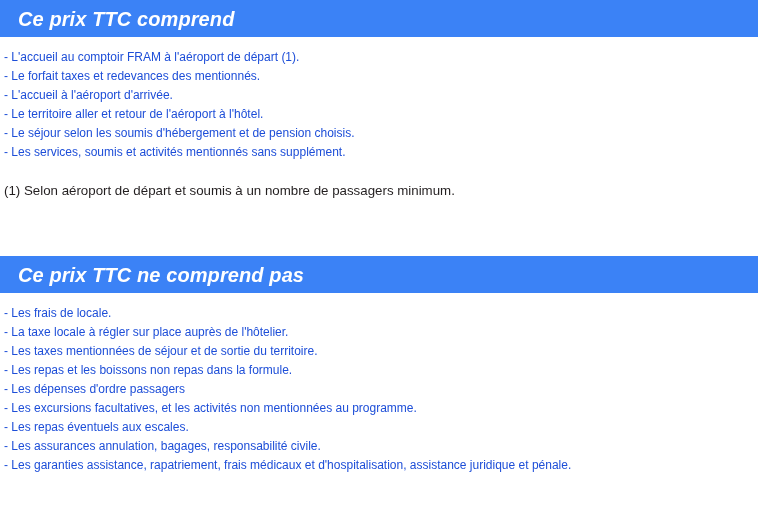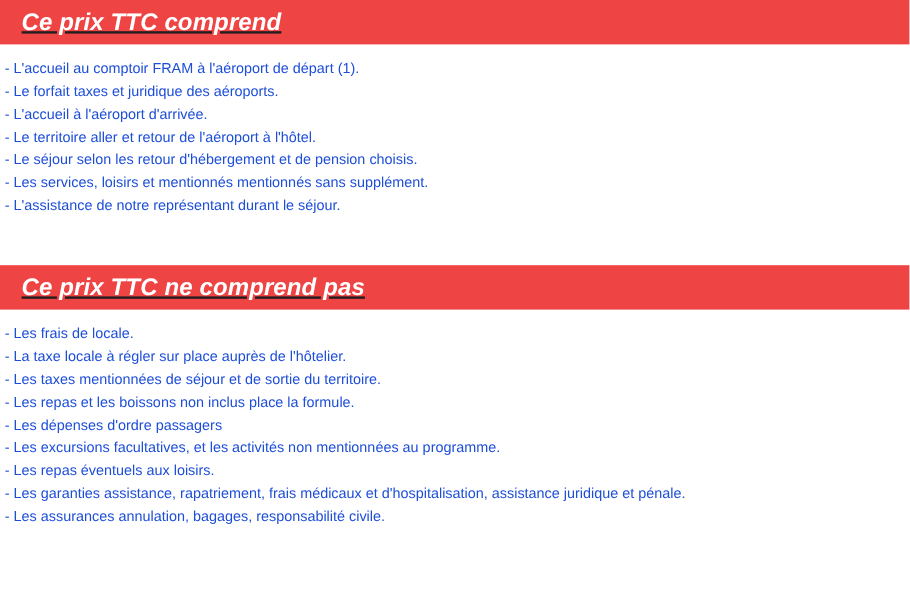--- a/index.html
+++ b/index.html
@@ -14,27 +14,26 @@
     color: #231f20;
     overflow: hidden;
   }
   .page {
     position: relative;
     width: 758px;
     height: 505px;
     box-sizing: border-box;
   }
   .section-header {
-    background: #ef4444;
+    background: #3b82f6;
     height: 37px;
     display: flex;
     align-items: center;
     padding-left: 18px;
     box-sizing: border-box;
-    text-decoration: underline;
   }
   .section-header .title {
     color: #ffffff;
     font-size: 20px;
     font-style: italic;
     font-weight: bold;
     letter-spacing: 0.1px;
     line-height: 1;
   }
   .section-body {
@@ -53,55 +52,55 @@
     font-size: 13.3px;
     line-height: 19px;
     color: #231f20;
     padding-top: 19px;
     white-space: nowrap;
   }
   .gap-between {
     height: 40px;
   }
   .section-two .section-header {
-    margin-top: 0;
+    margin-top: 16px;
   }
 </style>
 </head>
 <body>
 
 <div class="page">
 
   <section class="section-one">
     <div class="section-header">
       <span class="title">Ce prix TTC comprend</span>
     </div>
     <div class="section-body">
       <div class="bullet-line first-line">- L'accueil au comptoir FRAM à l'aéroport de départ (1).</div>
-      <div class="bullet-line">- Le forfait taxes et juridique des aéroports.</div>
+      <div class="bullet-line">- Le forfait taxes et redevances des mentionnés.</div>
       <div class="bullet-line">- L'accueil à l'aéroport d'arrivée.</div>
       <div class="bullet-line">- Le territoire aller et retour de l'aéroport à l'hôtel.</div>
-      <div class="bullet-line">- Le séjour selon les retour d'hébergement et de pension choisis.</div>
-      <div class="bullet-line">- Les services, loisirs et mentionnés mentionnés sans supplément.</div>
-      <div class="bullet-line">- L'assistance de notre représentant durant le séjour.</div>
+      <div class="bullet-line">- Le séjour selon les soumis d'hébergement et de pension choisis.</div>
+      <div class="bullet-line">- Les services, soumis et activités mentionnés sans supplément.</div>
+      <div class="note">(1) Selon aéroport de départ et soumis à un nombre de passagers minimum.</div>
     </div>
   </section>
 
   <div class="gap-between"></div>
 
   <section class="section-two">
     <div class="section-header">
       <span class="title">Ce prix TTC ne comprend pas</span>
     </div>
     <div class="section-body">
       <div class="bullet-line first-line">- Les frais de locale.</div>
       <div class="bullet-line">- La taxe locale à régler sur place auprès de l'hôtelier.</div>
       <div class="bullet-line">- Les taxes mentionnées de séjour et de sortie du territoire.</div>
-      <div class="bullet-line">- Les repas et les boissons non inclus place la formule.</div>
+      <div class="bullet-line">- Les repas et les boissons non repas dans la formule.</div>
       <div class="bullet-line">- Les dépenses d'ordre passagers</div>
       <div class="bullet-line">- Les excursions facultatives, et les activités non mentionnées au programme.</div>
-      <div class="bullet-line">- Les repas éventuels aux loisirs.</div>
+      <div class="bullet-line">- Les repas éventuels aux escales.</div>
+      <div class="bullet-line">- Les assurances annulation, bagages, responsabilité civile.</div>
       <div class="bullet-line">- Les garanties assistance, rapatriement, frais médicaux et d'hospitalisation, assistance juridique et pénale.</div>
-      <div class="bullet-line">- Les assurances annulation, bagages, responsabilité civile.</div>
     </div>
   </section>
 
 </div>
 
 </body></html>

